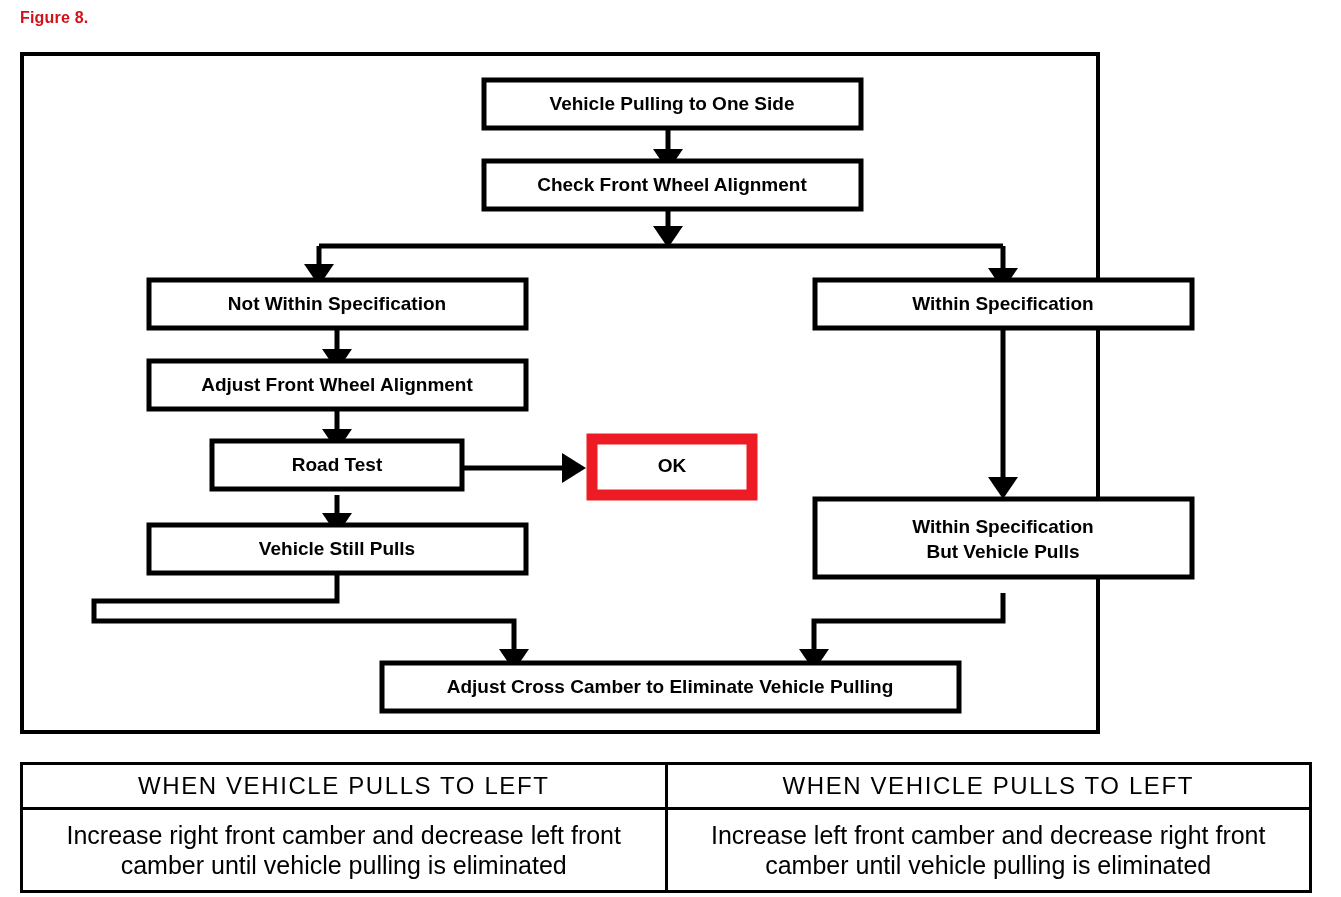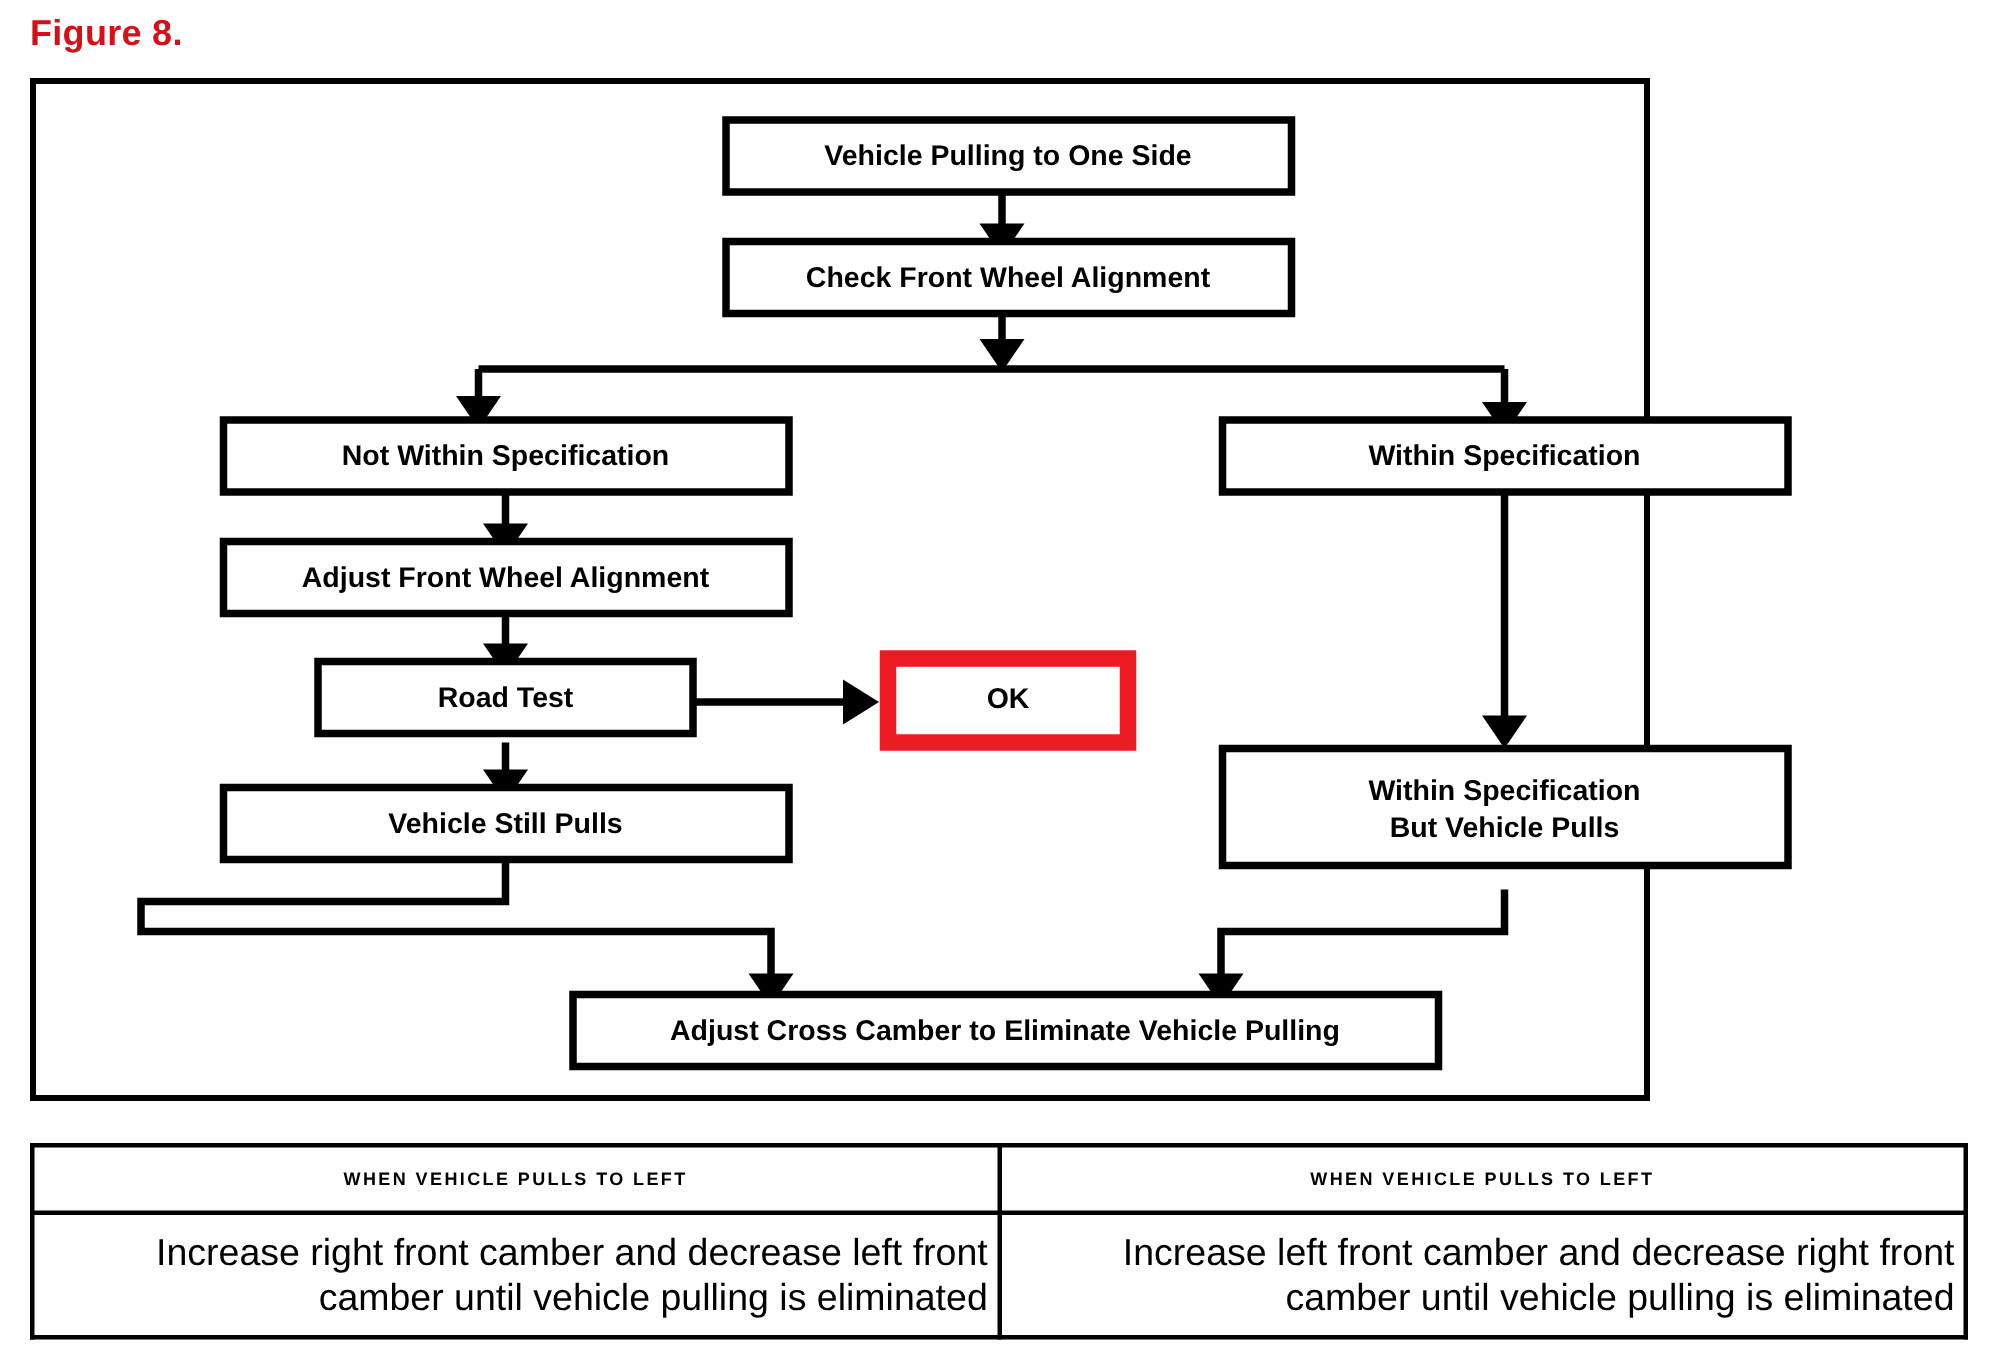--- a/index.html
+++ b/index.html
@@ -11,21 +11,21 @@
     width: 1341px;
     height: 897px;
     font-family: "Liberation Sans", sans-serif;
     position: relative;
     overflow: hidden;
   }
   #figure-title {
     position: absolute;
     left: 20px;
     top: 9px;
-    font-size: 24px;
+    font-size: 16px;
     font-weight: bold;
     color: #d41018;
     letter-spacing: 0.2px;
   }
   #diagram-frame {
     position: absolute;
     left: 20px;
     top: 52px;
     width: 1080px;
     height: 682px;
@@ -82,31 +82,30 @@
     table-layout: fixed;
   }
   #camber-table td {
     border: 3px solid #000000;
     text-align: center;
     vertical-align: middle;
     padding: 0;
   }
   #camber-table .hdr-cell {
     height: 42px;
-    font-size: 12px;
-    font-weight: bold;
+    font-size: 24px;
+    font-weight: normal;
     letter-spacing: 1.6px;
   }
   #camber-table .body-cell {
     height: 76px;
     font-size: 25px;
     font-weight: normal;
     line-height: 1.22;
     padding: 2px 6px;
-    text-align: right;
   }
 </style>
 </head>
 <body>
 
 <div id="figure-title">Figure 8.</div>
 
 <div id="diagram-frame">
   <svg id="flow-svg" width="1284" height="674" viewBox="0 0 1284 674">
 

